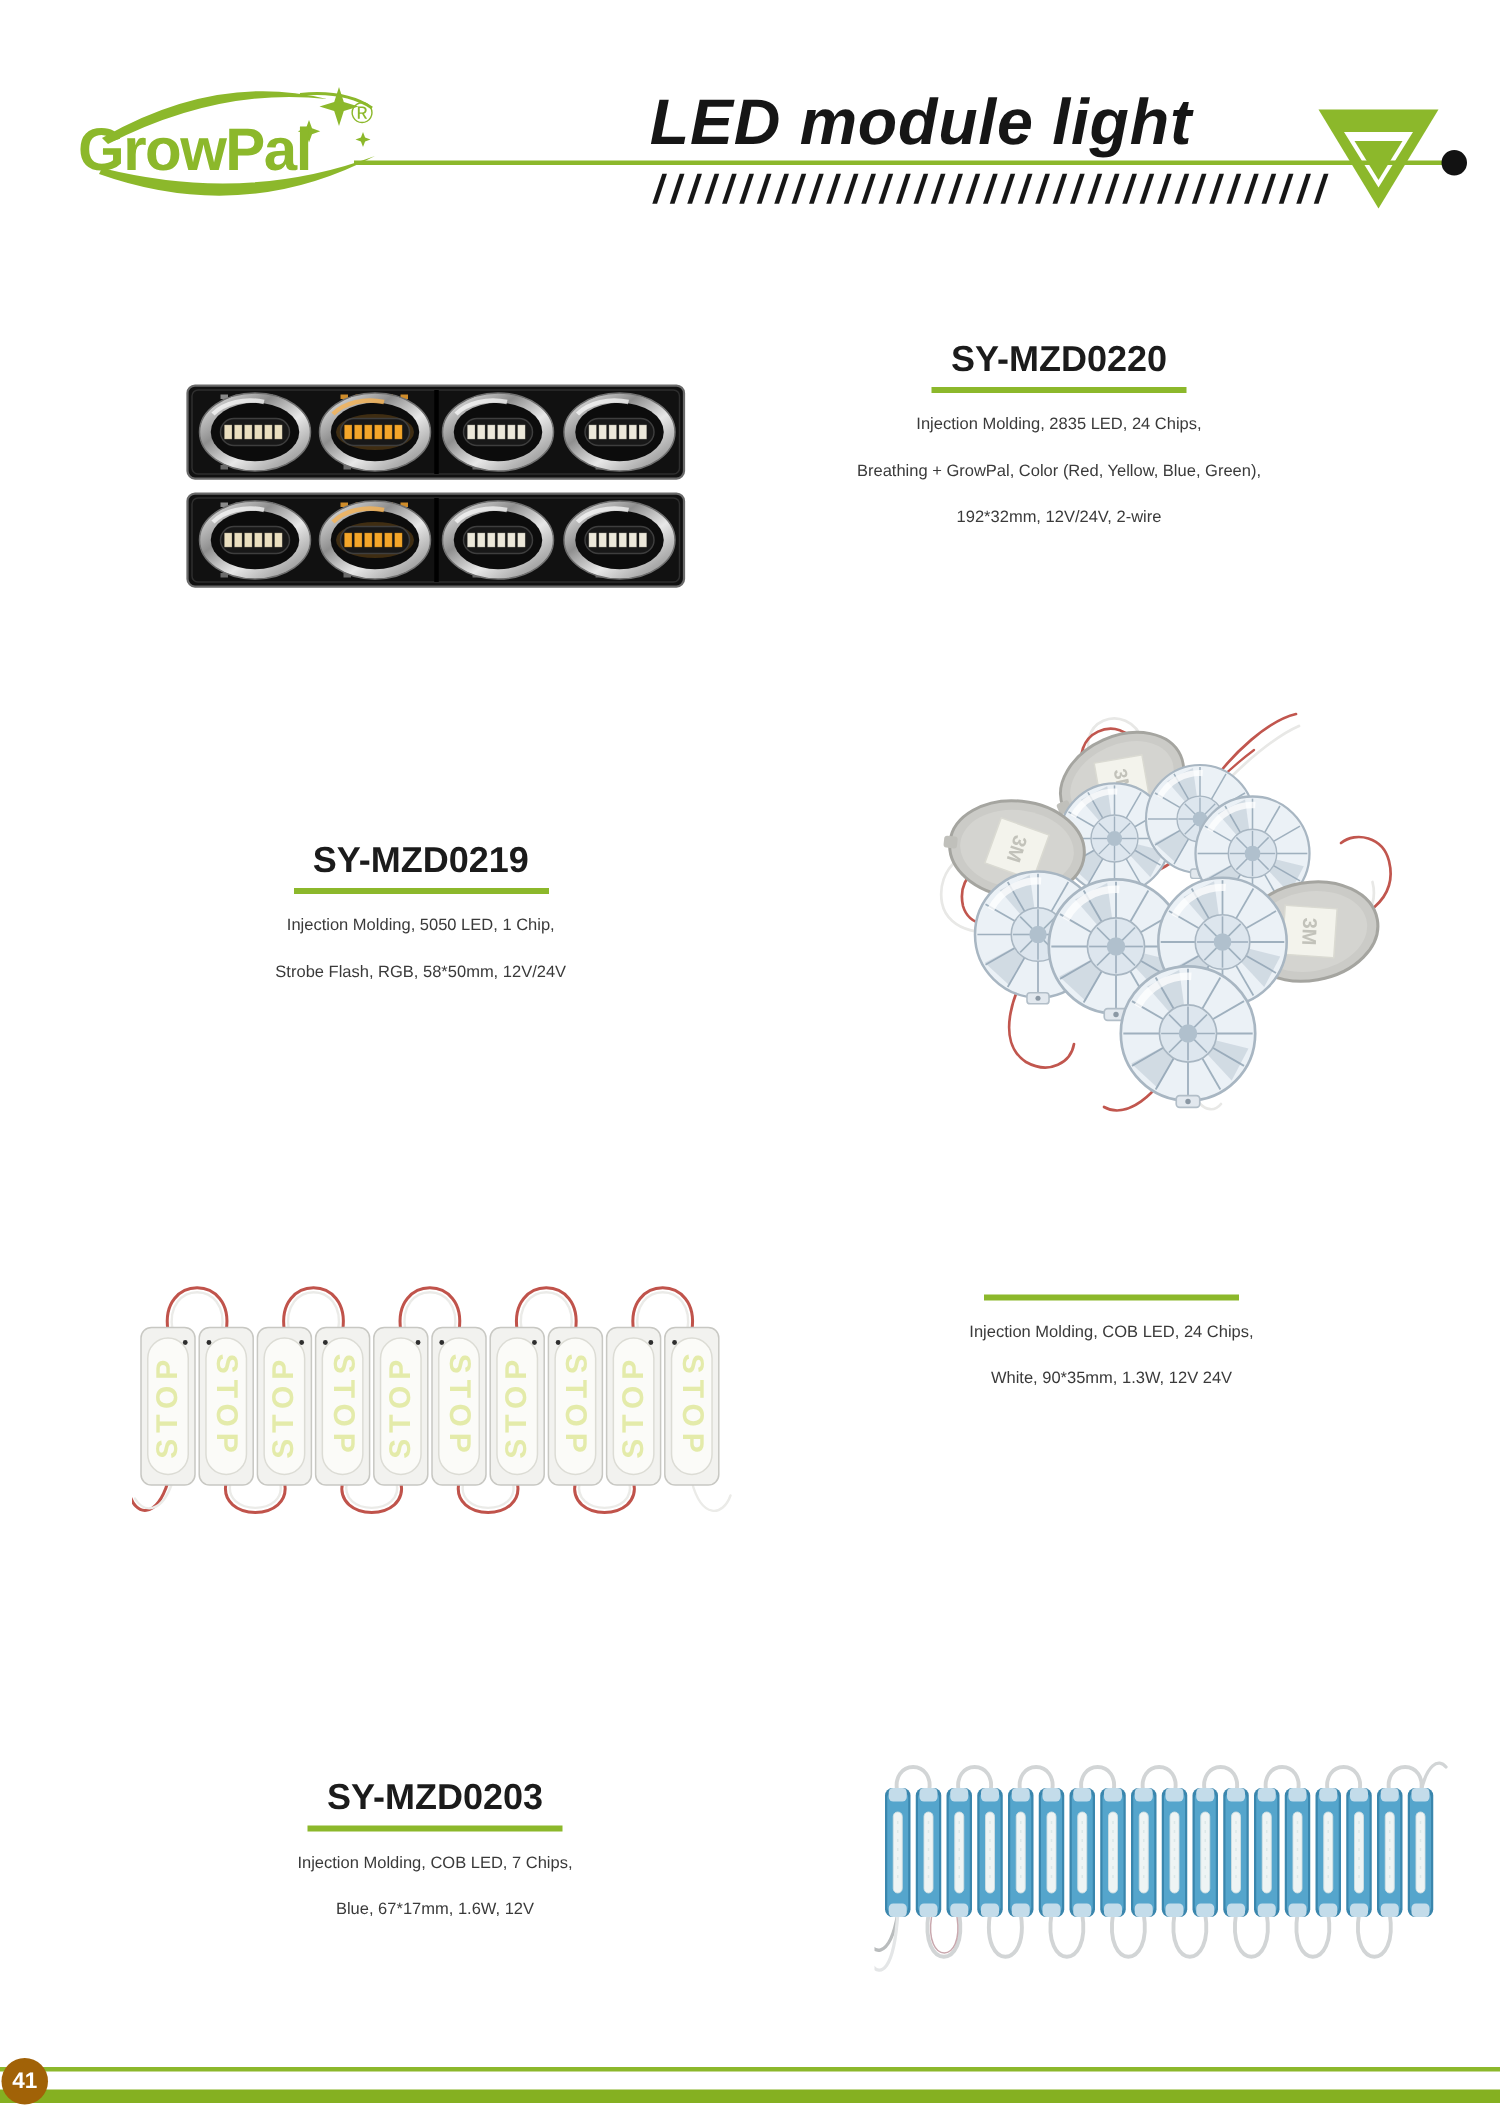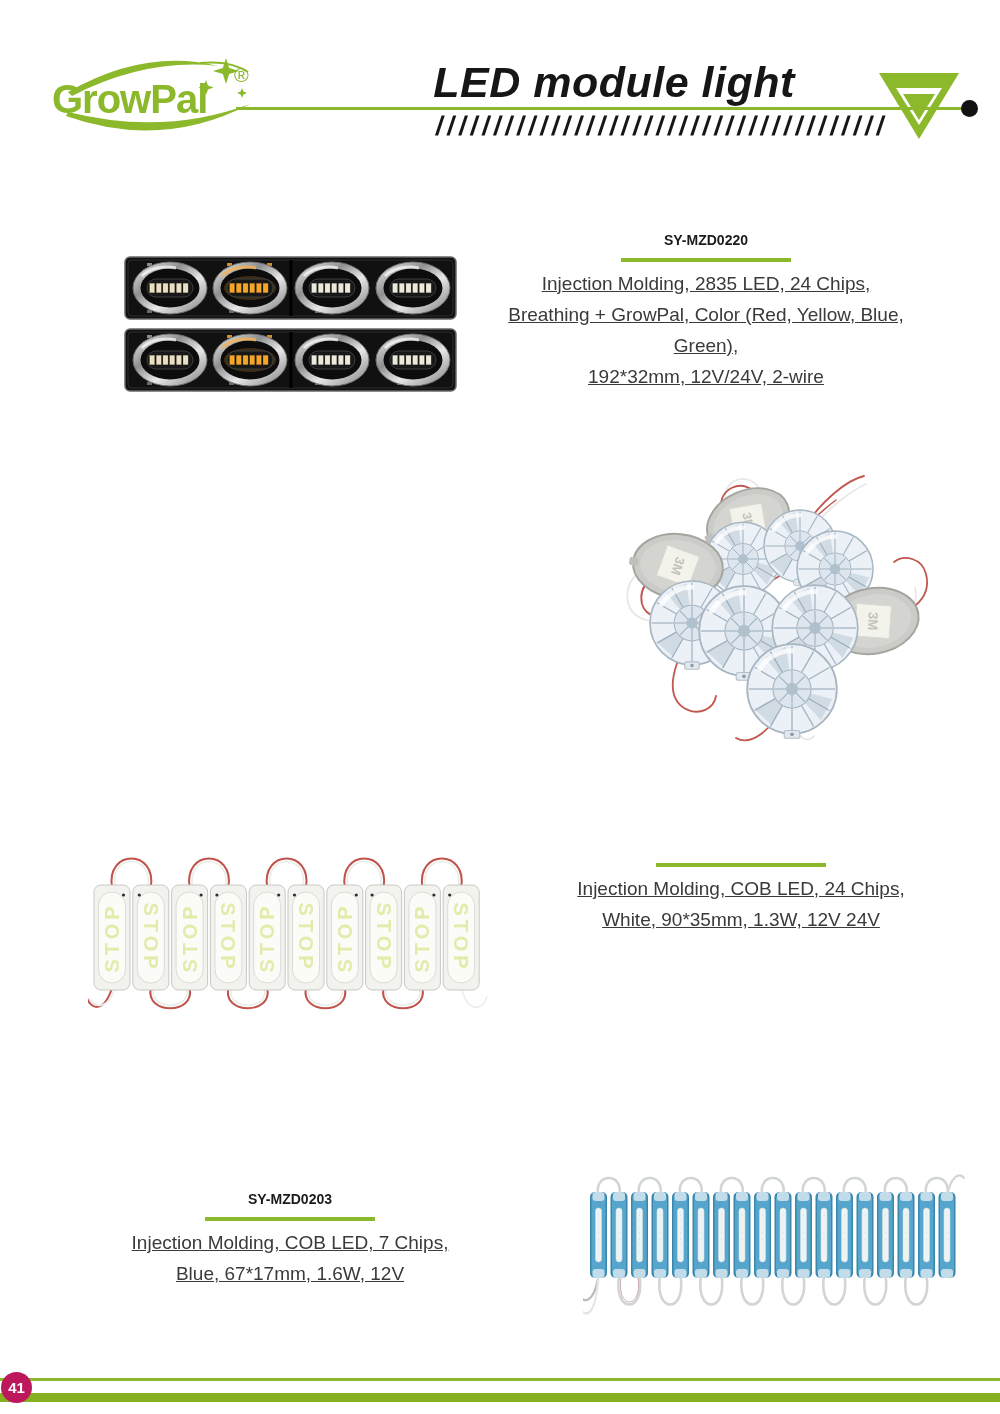--- a/index.html
+++ b/index.html
@@ -11,31 +11,31 @@
               font-weight:bold;letter-spacing:0.5px;color:#161616;margin:0;font-style:italic;}
   .header-rule{left:236px;top:107px;width:728px;height:3px;background:#8CB82B;z-index:3;}
   .header-dot{left:961px;top:100px;width:17px;height:17px;border-radius:50%;background:#121212;z-index:4;}
   .slash-row{left:436px;top:111px;width:462px;height:30px;overflow:hidden;
              font-size:27px;font-weight:600;letter-spacing:4.1px;line-height:30px;
              transform:skewX(-8deg);color:#161616;white-space:nowrap;}
   .tri{left:876px;top:72px;z-index:2;}
   .logo{left:50px;top:46px;z-index:2;}
   
   .pinfo{text-align:center;}
-  .pinfo h2{margin:0;font-size:14px;line-height:24px;font-weight:bold;color:#1b1b1b;}
+  .pinfo h2{margin:0;font-size:24px;line-height:24px;font-weight:bold;color:#1b1b1b;}
   .pinfo .rule{width:170px;height:4px;background:#8CB82B;margin:6px auto 6px auto;}
-  .pinfo p{margin:0;font-size:19px;line-height:31px;color:#3a3a3a;text-decoration:underline;}
+  .pinfo p{margin:0;font-size:11px;line-height:31px;color:#3a3a3a;}
   .p1{left:490px;top:228px;width:432px;}
   .p2{left:58px;top:562px;width:445px;}
   .p3{left:530px;top:857px;width:422px;}
   .p4{left:80px;top:1187px;width:420px;}
   
   .foot-thin{left:0;top:1378px;width:1000px;height:3px;background:#8CB82B;}
   .foot-thick{left:0;top:1393px;width:1000px;height:9px;background:#85B021;}
-  .page-badge{left:1px;top:1372px;width:31px;height:31px;border-radius:50%;background:#be185d;
+  .page-badge{left:1px;top:1372px;width:31px;height:31px;border-radius:50%;background:#a16207;
               color:#fff;font-size:15px;font-weight:bold;display:flex;align-items:center;
               justify-content:center;z-index:5;}
   figure{margin:0;}
 </style>
 </head>
 <body>
 
 <div class="page">
 
   <svg class="abs logo" width="214" height="104" viewBox="0 0 214 104">
@@ -152,20 +152,26 @@
   </figure>
 
   <section class="abs pinfo p1">
     <h2>SY-MZD0220</h2>
     <div class="rule"></div>
     <p>Injection Molding, 2835 LED, 24 Chips,</p>
     <p>Breathing + GrowPal, Color (Red, Yellow, Blue, Green),</p>
     <p>192*32mm, 12V/24V, 2-wire</p>
   </section>
 
+  <section class="abs pinfo p2">
+    <h2>SY-MZD0219</h2>
+    <div class="rule"></div>
+    <p>Injection Molding, 5050 LED, 1 Chip,</p>
+    <p>Strobe Flash, RGB, 58*50mm, 12V/24V</p>
+  </section>
 
   <figure class="abs" style="left:612px;top:470px;">
     <svg width="350" height="285" viewBox="0 0 350 285">
       <defs>
         <g id="rmod">
           <circle r="40" fill="#ebf1f6" stroke="#a8b6c2" stroke-width="1.6"></circle>
           <g stroke="#9fb0be" stroke-width="1.1">
             <line x1="17" y1="0" x2="38.5" y2="0"></line>
             <line x1="17" y1="0" x2="38.5" y2="0" transform="rotate(30)"></line>
             <line x1="17" y1="0" x2="38.5" y2="0" transform="rotate(60)"></line>

